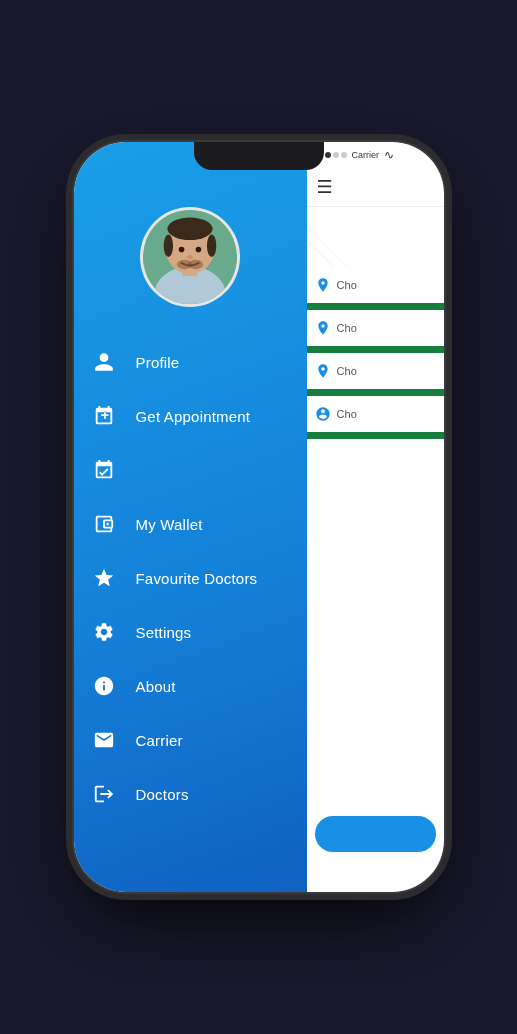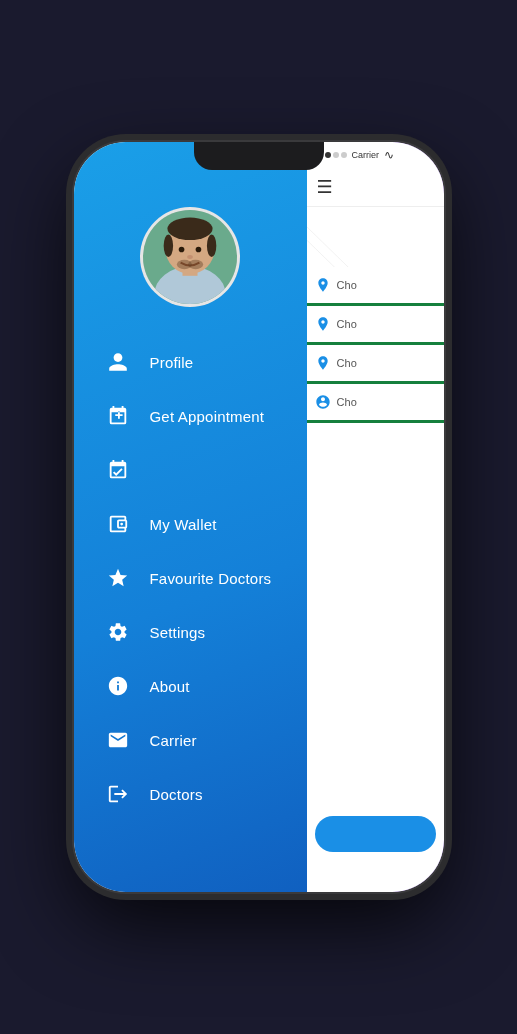--- a/index.html
+++ b/index.html
@@ -116,21 +116,21 @@
 
     
     .avatar svg {
       width: 100%;
       height: 100%;
     }
 
     .menu-list {
       width: 100%;
       list-style: none;
-      padding: 0 0 0 30px;
+      padding: 0 0 0 16px;
     }
 
     .menu-item {
       display: flex;
       align-items: center;
       gap: 18px;
       padding: 13px 0;
       cursor: pointer;
     }
 
@@ -221,21 +221,21 @@
       display: flex;
       flex-direction: column;
       gap: 0;
     }
 
     .choice-item {
       display: flex;
       align-items: center;
       background: #fff;
       padding: 10px 8px;
-      border-bottom: 3px solid #15803d;
+      border-bottom: 7px solid #15803d;
       gap: 6px;
       cursor: pointer;
     }
 
     .choice-item svg {
       width: 16px;
       height: 16px;
       fill: #1a8fe6;
       flex-shrink: 0;
     }

